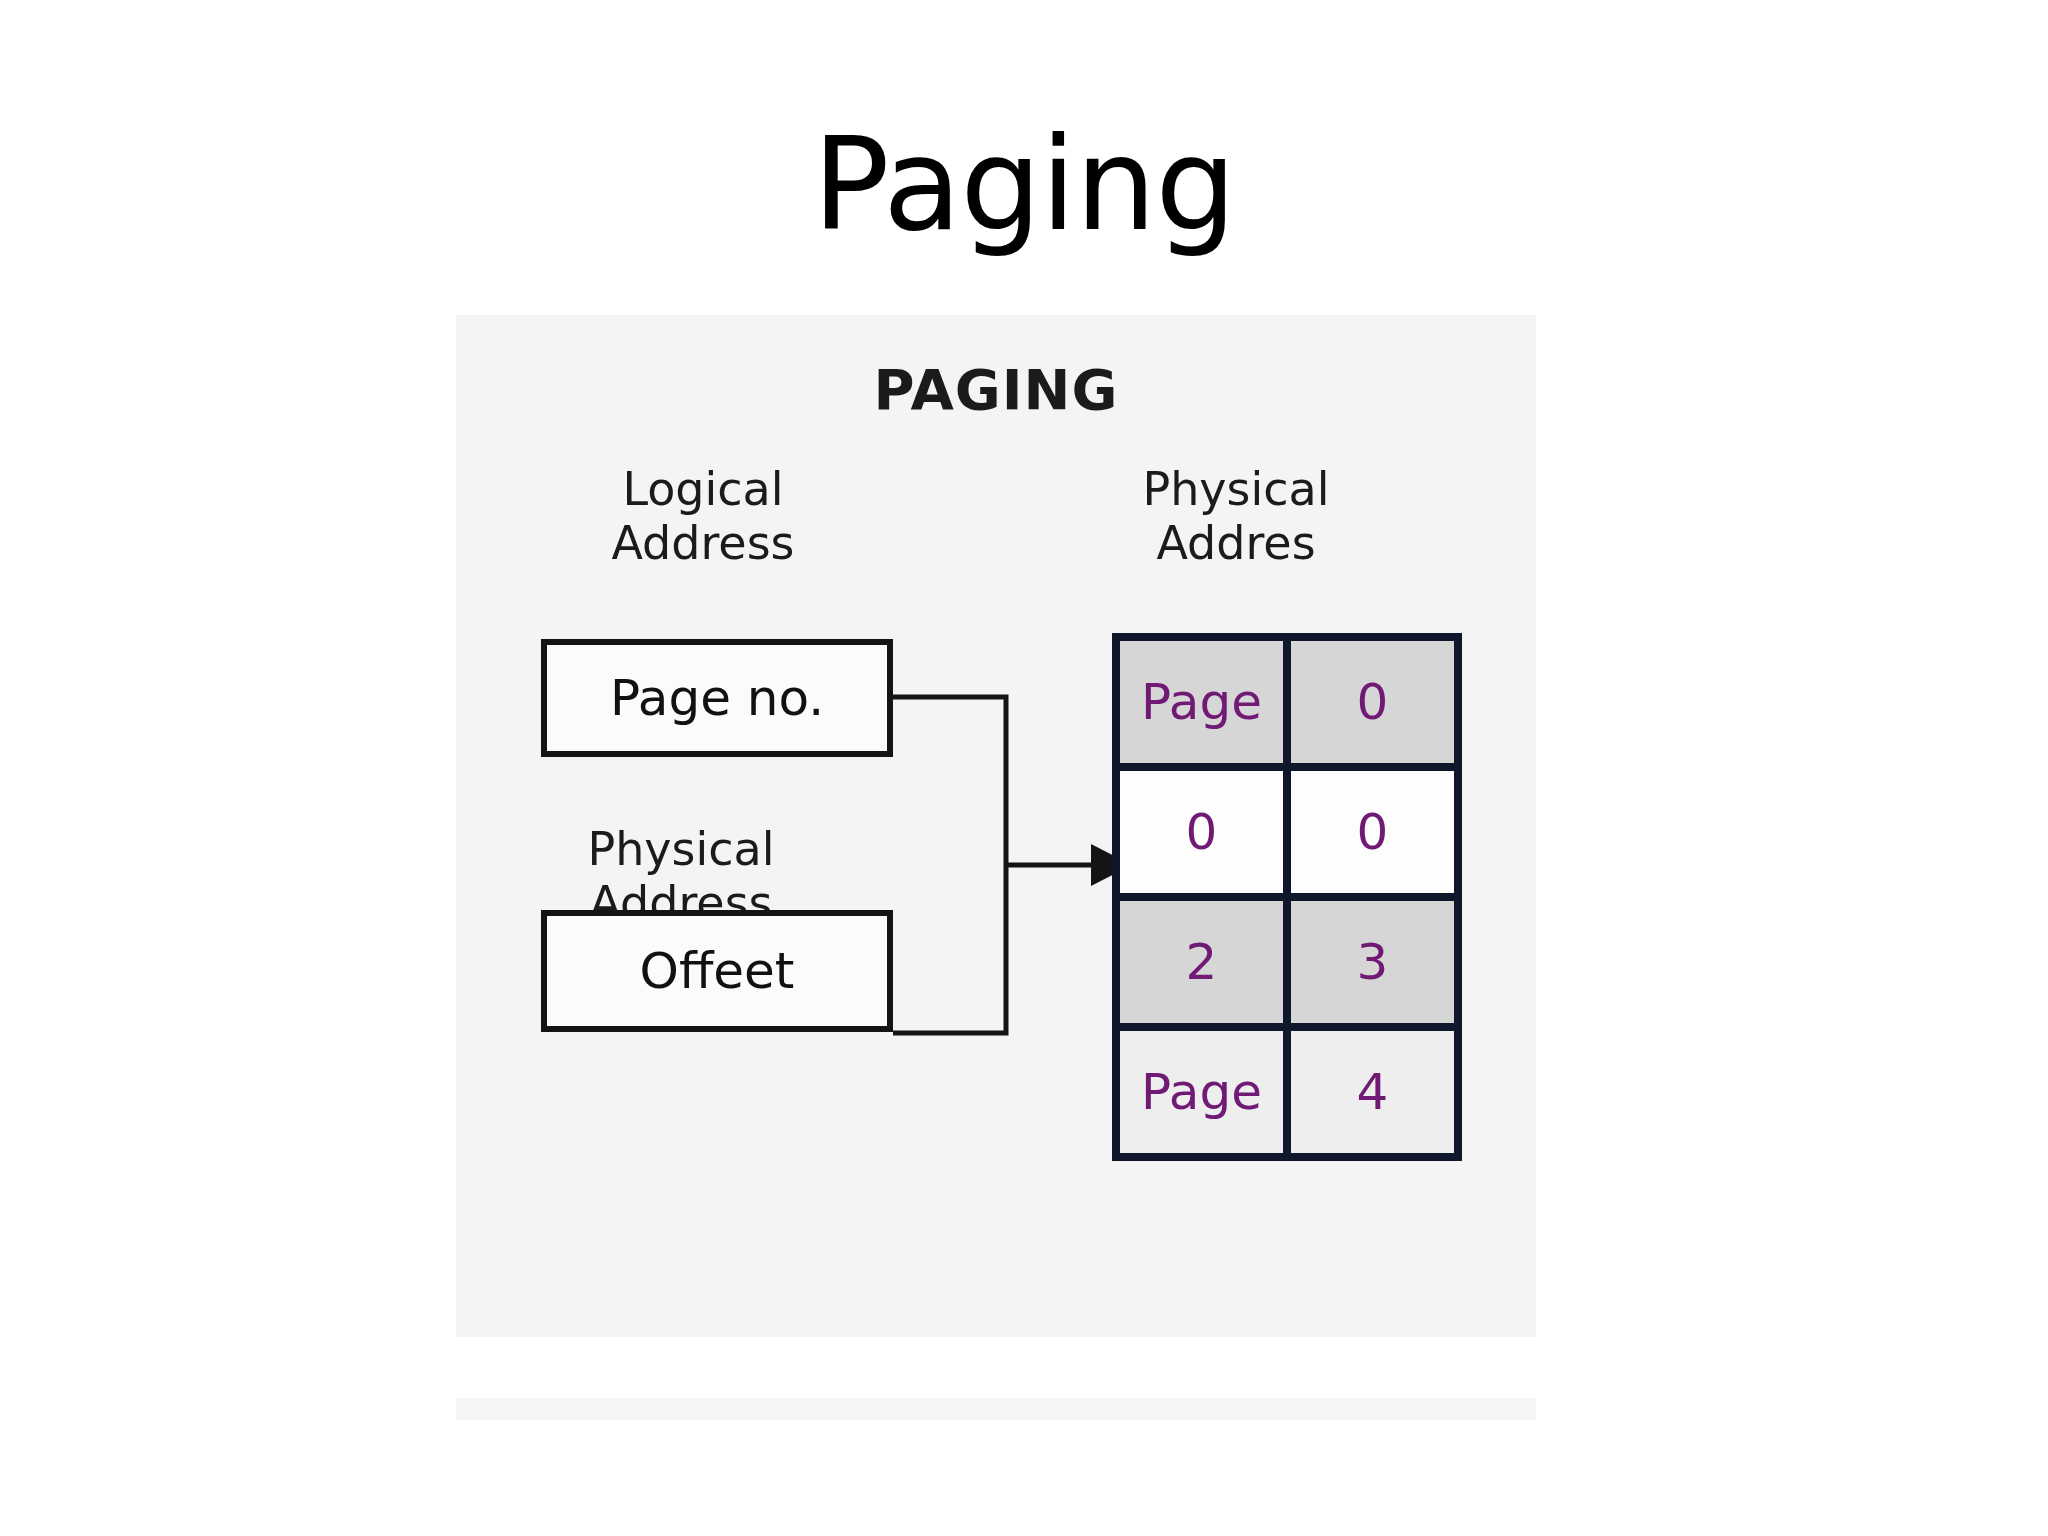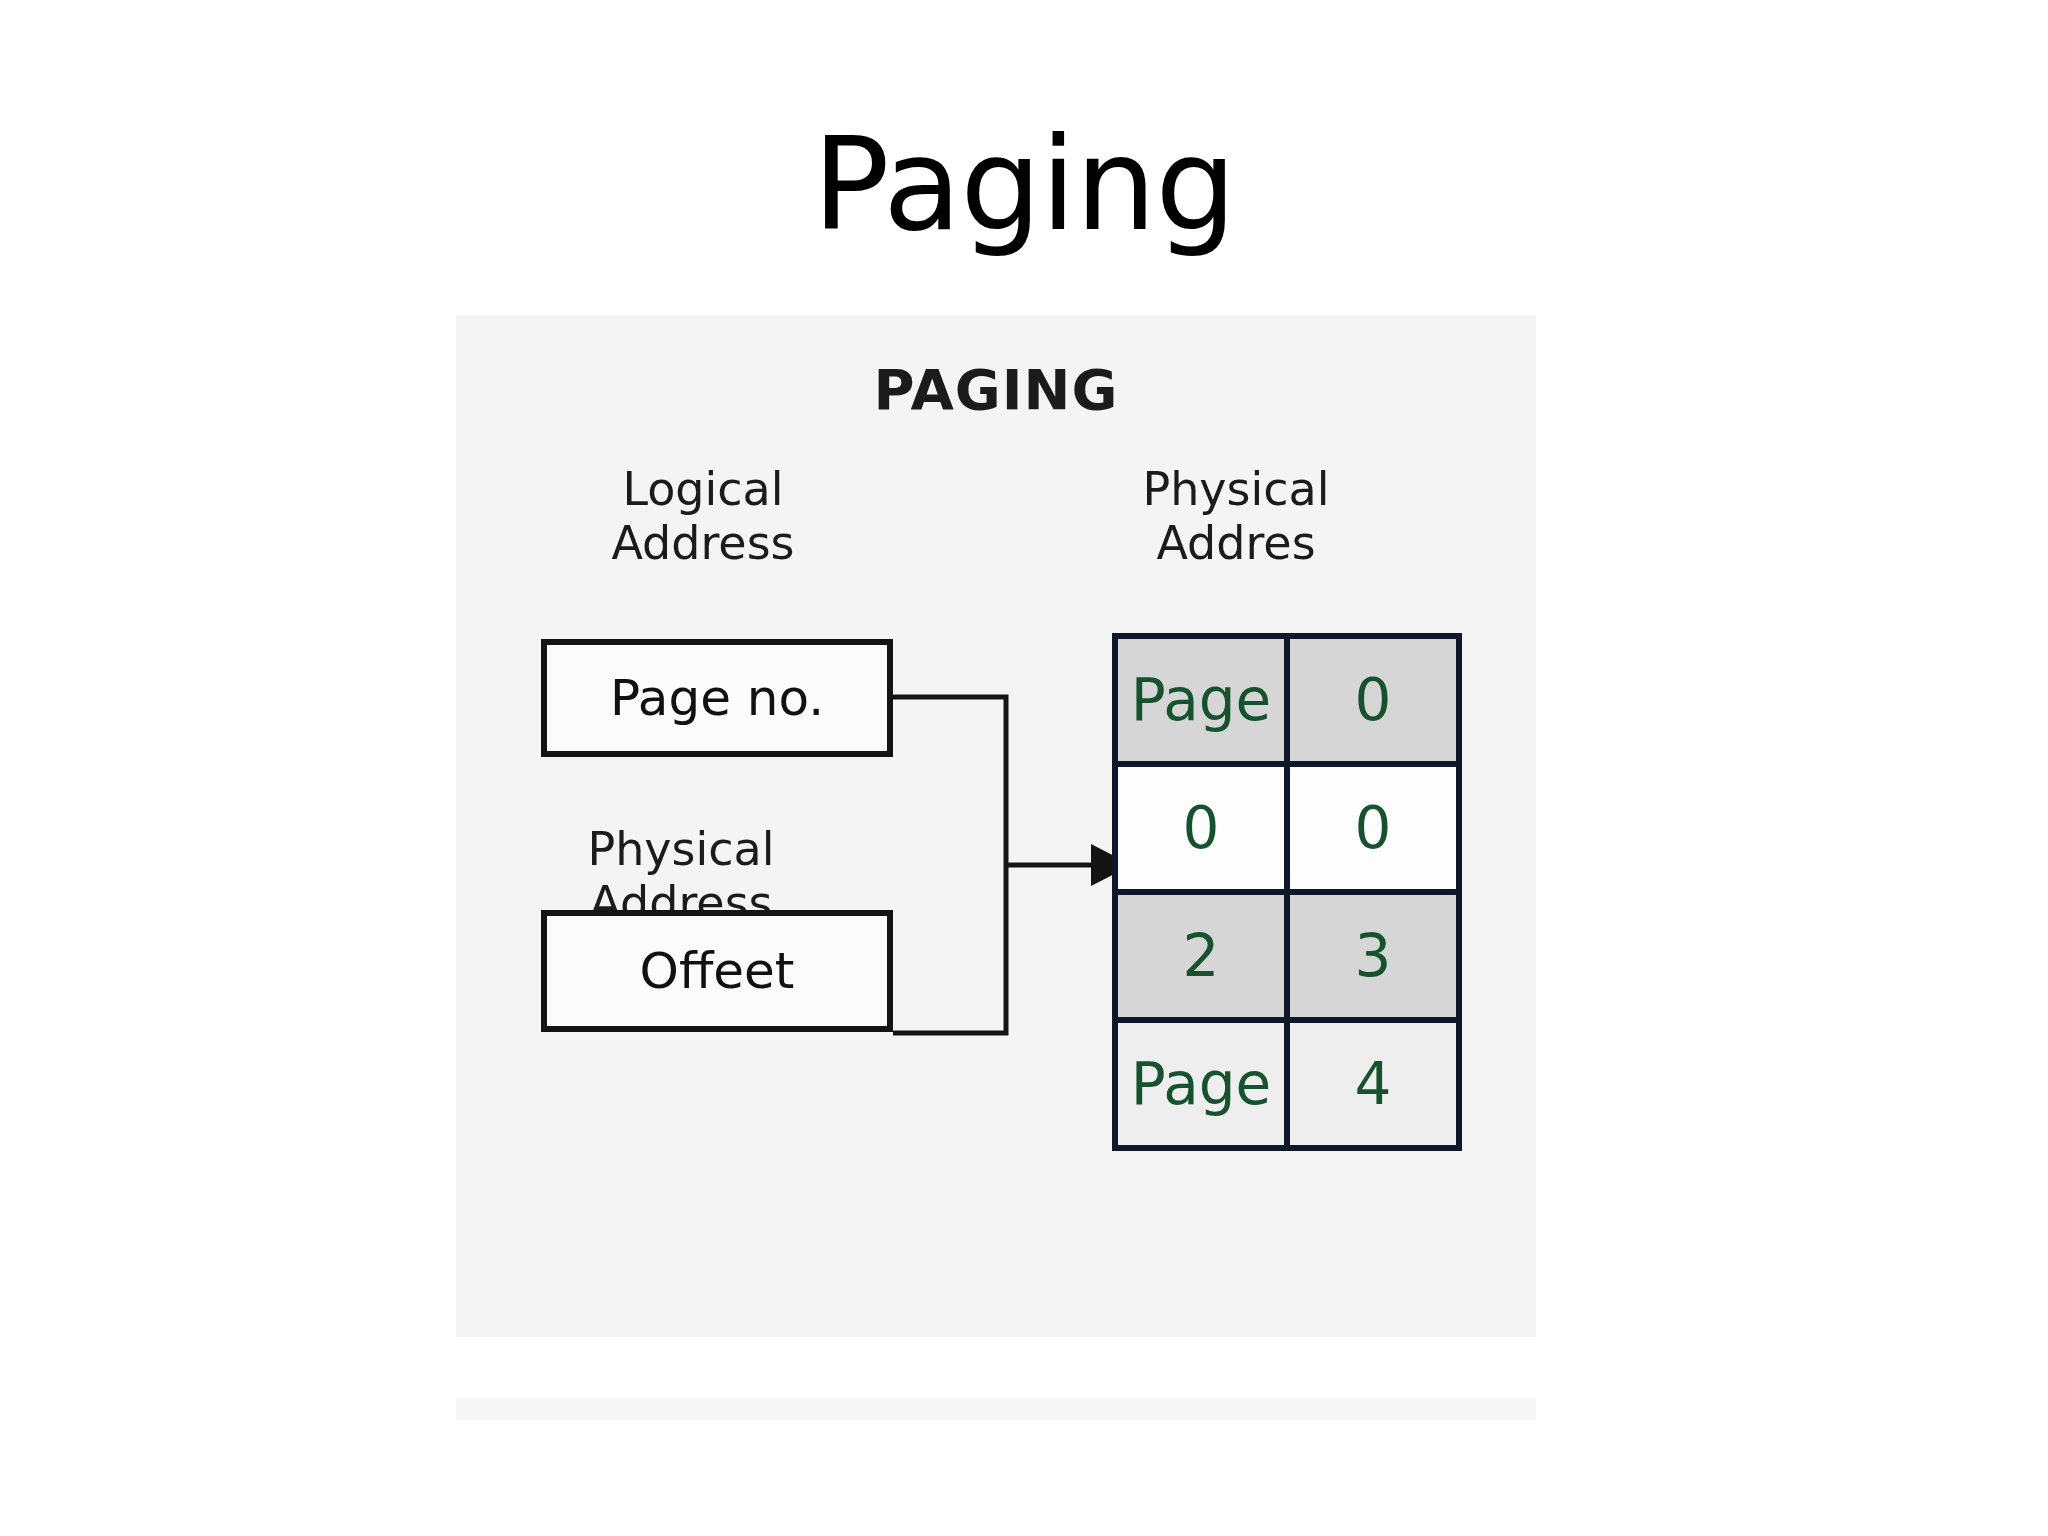--- a/index.html
+++ b/index.html
@@ -108,27 +108,27 @@
   #frame-table {
     position: absolute;
     left: 656px;
     top: 318px;
     width: 350px;
     border-collapse: collapse;
     border: 6px solid #141414;
     table-layout: fixed;
   }
   #frame-table td {
-    border: 6px solid #0f172a;
+    border: 8px solid #0f172a;
     height: 122px;
     text-align: center;
     vertical-align: middle;
     font-family: "DejaVu Sans", sans-serif;
-    font-size: 58px;
-    color: #14532d;
+    font-size: 50px;
+    color: #701a75;
     padding: 0;
   }
   #frame-table tr.shade-dark td { background: #d6d6d6; }
   #frame-table tr.shade-white td { background: #fdfdfd; }
   #frame-table tr.shade-light td { background: #eeeeee; }
 </style>
 </head>
 <body>
 
 <div id="slide-title">Paging</div>

